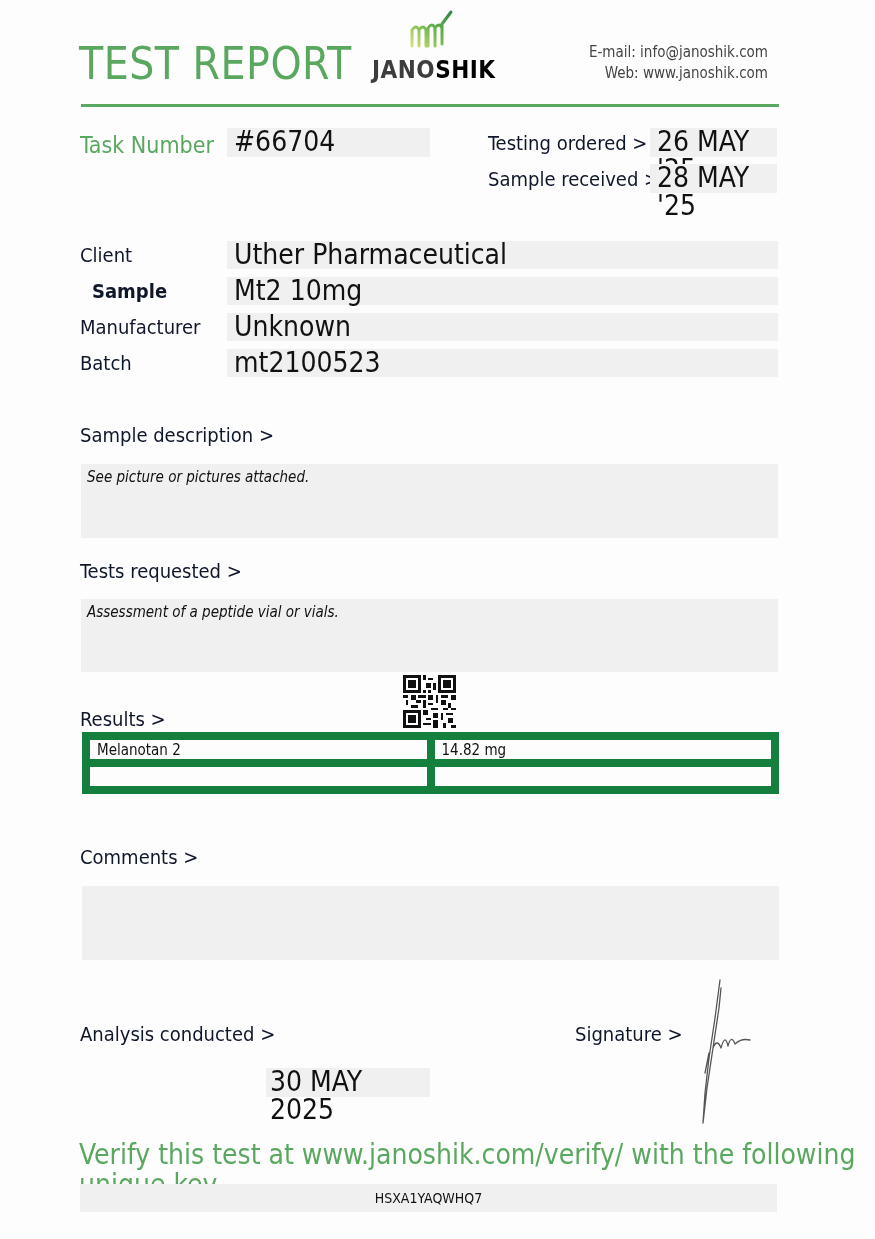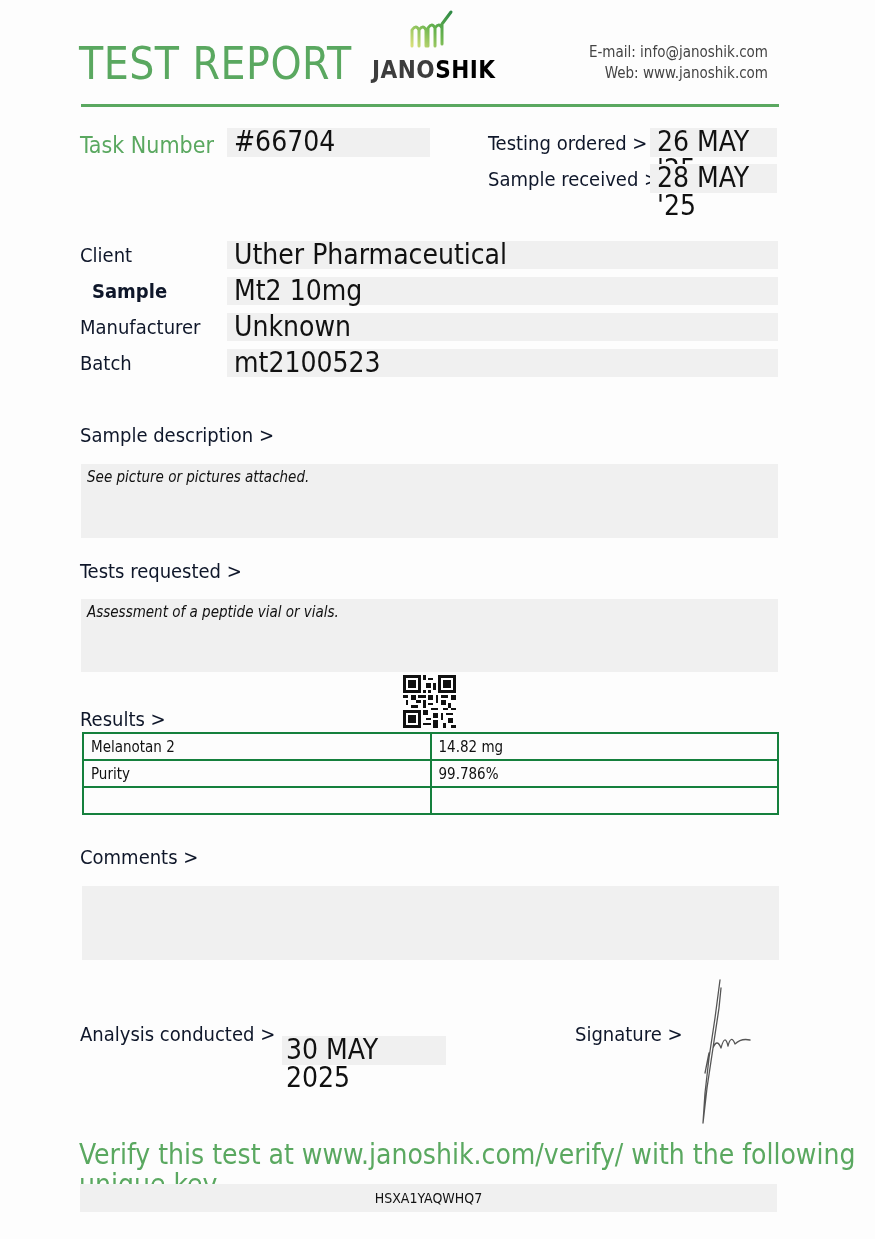--- a/index.html
+++ b/index.html
@@ -13,21 +13,21 @@
   .logo-text { position:absolute; left:0; top:48px; font-size:24px; font-weight:bold; letter-spacing:0.5px; color:#3d3d3d; }
   .logo-text .hl { color:#000000; }
   .contact { right:107px; top:42px; text-align:right; font-size:15px; line-height:21px; color:#444;margin-left:21px; }
   .rule { left:81px; top:104px; width:698px; height:3px; background:#5aa860; }
   .lbl { font-size:22px; color:#5aa860; line-height:30px; }
   .lbl-sm { font-size:20px; color:#0f172a; line-height:28px; }
   .box { background:#f0f0f0; color:#111; }
   .fieldbox { font-size:28px; line-height:28px; padding-left:7px; box-sizing:border-box; }
   .textbox { font-size:15px; line-height:20px; padding:3px 6px; box-sizing:border-box; color:#111;font-style:italic; }
   table.res { position:absolute; left:82px; top:732px; width:697px; border-collapse:collapse; font-size:15px; color:#111; }
-  table.res td { border:2px solid #15803d; height:27px; padding:0 7px; width:50%; box-sizing:border-box; }
+  table.res td { border:8px solid #15803d; height:27px; padding:0 7px; width:50%; box-sizing:border-box; }
   .qr { left:403px; top:675px; width:53px; height:53px; }
   .sig { left:695px; top:978px; width:70px; height:150px; }
   .key { left:80px; top:1184px; width:697px; height:28px; text-align:center; font-size:14px; line-height:28px; }
 </style>
 </head>
 <body>
 
 <div class="abs title">TEST REPORT</div>
 
 <div class="abs logo">
@@ -129,35 +129,31 @@
   </svg>
 </div>
 
 <table class="res">
   <tbody>
       <tr>
     <td>Melanotan 2</td>
     <td>14.82 mg</td>
   </tr>
   <tr>
-    <td>Purity</td>
-    <td>99.786%</td>
-  </tr>
-  <tr>
     <td></td>
     <td></td>
   </tr>
 </tbody>
   </table>
 
 <div class="abs lbl-sm" style="left:80px;top:843px;">Comments &gt;</div>
 <div class="abs box textbox" style="left:82px;top:886px;width:697px;height:74px;"></div>
 
 <div class="abs lbl-sm" style="left:80px;top:1020px;">Analysis conducted &gt;</div>
-<div class="abs box fieldbox" style="left:266px;top:1036px;width:164px;height:29px;padding-left:4px;margin-left:16px;">30 MAY 2025</div>
+<div class="abs box fieldbox" style="left:266px;top:1068px;width:164px;height:29px;padding-left:4px;">30 MAY 2025</div>
 
 <div class="abs lbl-sm" style="left:575px;top:1020px;">Signature &gt;</div>
 <div class="abs sig">
   <svg width="70" height="150" viewBox="0 0 70 150">
     <path d="M25 2 L20 40 L14 80 L10 115 L8 145 L12 110 L18 70 L24 30 L26 10 M10 95 L14 75 M18 70 Q22 60 26 70 Q30 55 33 68 Q36 56 40 66 Q46 60 55 62" fill="none" stroke="#555" stroke-width="1.3" stroke-linecap="round" stroke-linejoin="round"></path>
   </svg>
 </div>
 
 <div class="abs" style="left:79px;top:1140px;font-size:28px;line-height:30px;color:#5aa860;">Verify this test at www.janoshik.com/verify/ with the following unique key</div>
 <div class="abs box key">HSXA1YAQWHQ7</div>

